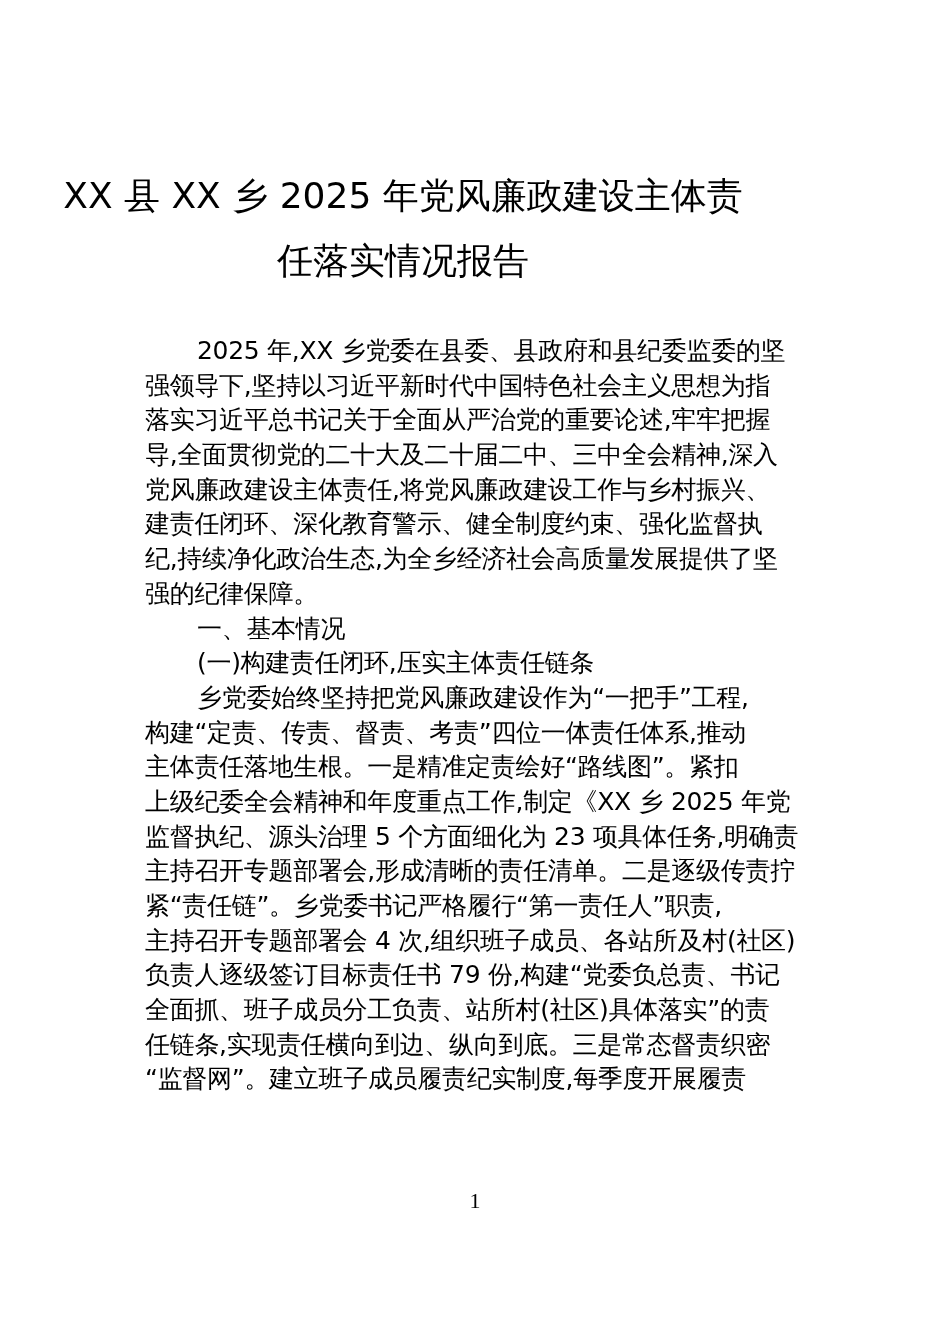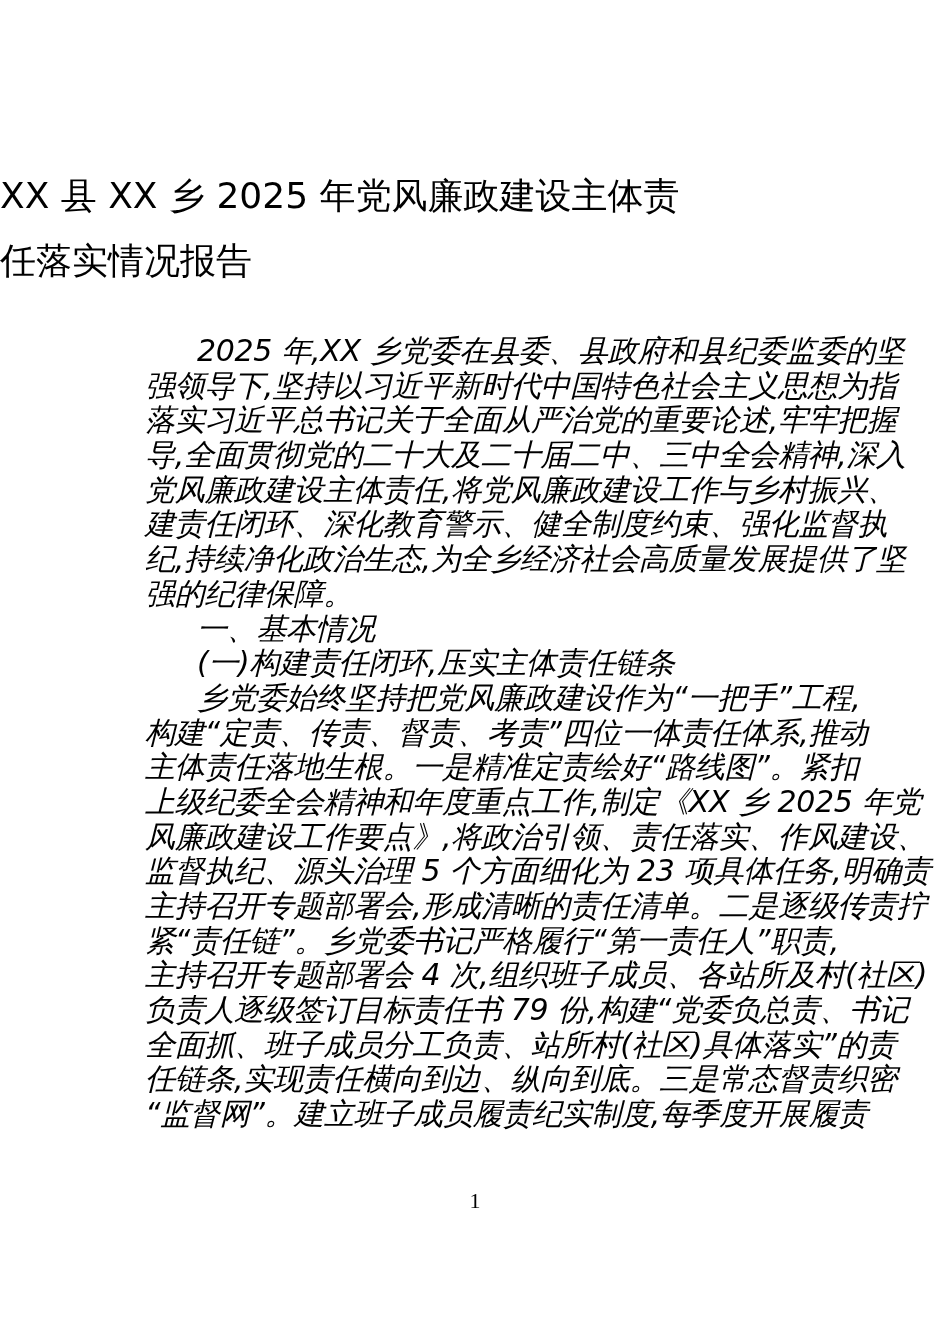--- a/index.html
+++ b/index.html
@@ -1,25 +1,25 @@
 <!DOCTYPE html>
 <html><head>
 <meta charset="utf-8">
 <style>
   html, body { margin: 0; padding: 0; background: #ffffff; }
   body { width: 950px; height: 1344px; position: relative; overflow: hidden;
          font-family: "DejaVu Sans", "Liberation Sans", sans-serif; color: #000; }
   .page { position: absolute; left: 0; top: 0; width: 950px; height: 1344px; background: #fff; }
-  .title { position: absolute; left: 0; width: 806px; 
+  .title { position: absolute; left: 0; width: 806px; text-align: center;
            font-size: 36px; line-height: 40px; white-space: nowrap; letter-spacing: 0px; }
   .title1 { top: 176px; }
   .title2 { top: 241px; }
   .body { position: absolute; left: 145px; top: 334px; width: 670px; }
-  .line { height: 34.7px; line-height: 34.7px; font-size: 30px; white-space: nowrap;
-          letter-spacing: -0.3px; font-style: italic; }
+  .line { height: 34.7px; line-height: 34.7px; font-size: 25px; white-space: nowrap;
+          letter-spacing: -0.3px; }
   .line.indent { padding-left: 52px; }
   .pagenum { position: absolute; top: 1188px; left: 0; width: 950px; text-align: center;
              font-family: "Liberation Serif", "DejaVu Serif", serif; font-size: 22px; }
 </style>
 </head>
 <body>
 
 <div class="page">
   <div class="title title1">XX 县 XX 乡 2025 年党风廉政建设主体责</div>
   <div class="title title2">任落实情况报告</div>
@@ -32,21 +32,20 @@
     <div class="line">党风廉政建设主体责任,将党风廉政建设工作与乡村振兴、</div>
     <div class="line">建责任闭环、深化教育警示、健全制度约束、强化监督执</div>
     <div class="line">纪,持续净化政治生态,为全乡经济社会高质量发展提供了坚</div>
     <div class="line">强的纪律保障。</div>
     <div class="line indent">一、基本情况</div>
     <div class="line indent">(一)构建责任闭环,压实主体责任链条</div>
     <div class="line indent">乡党委始终坚持把党风廉政建设作为“一把手”工程,</div>
     <div class="line">构建“定责、传责、督责、考责”四位一体责任体系,推动</div>
     <div class="line">主体责任落地生根。一是精准定责绘好“路线图”。紧扣</div>
     <div class="line">上级纪委全会精神和年度重点工作,制定《XX 乡 2025 年党</div>
-    <div class="line">风廉政建设工作要点》,将政治引领、责任落实、作风建设、</div>
     <div class="line">监督执纪、源头治理 5 个方面细化为 23 项具体任务,明确责</div>
     <div class="line">主持召开专题部署会,形成清晰的责任清单。二是逐级传责拧</div>
     <div class="line">紧“责任链”。乡党委书记严格履行“第一责任人”职责,</div>
     <div class="line">主持召开专题部署会 4 次,组织班子成员、各站所及村(社区)</div>
     <div class="line">负责人逐级签订目标责任书 79 份,构建“党委负总责、书记</div>
     <div class="line">全面抓、班子成员分工负责、站所村(社区)具体落实”的责</div>
     <div class="line">任链条,实现责任横向到边、纵向到底。三是常态督责织密</div>
     <div class="line">“监督网”。建立班子成员履责纪实制度,每季度开展履责</div>
   </div>
 

